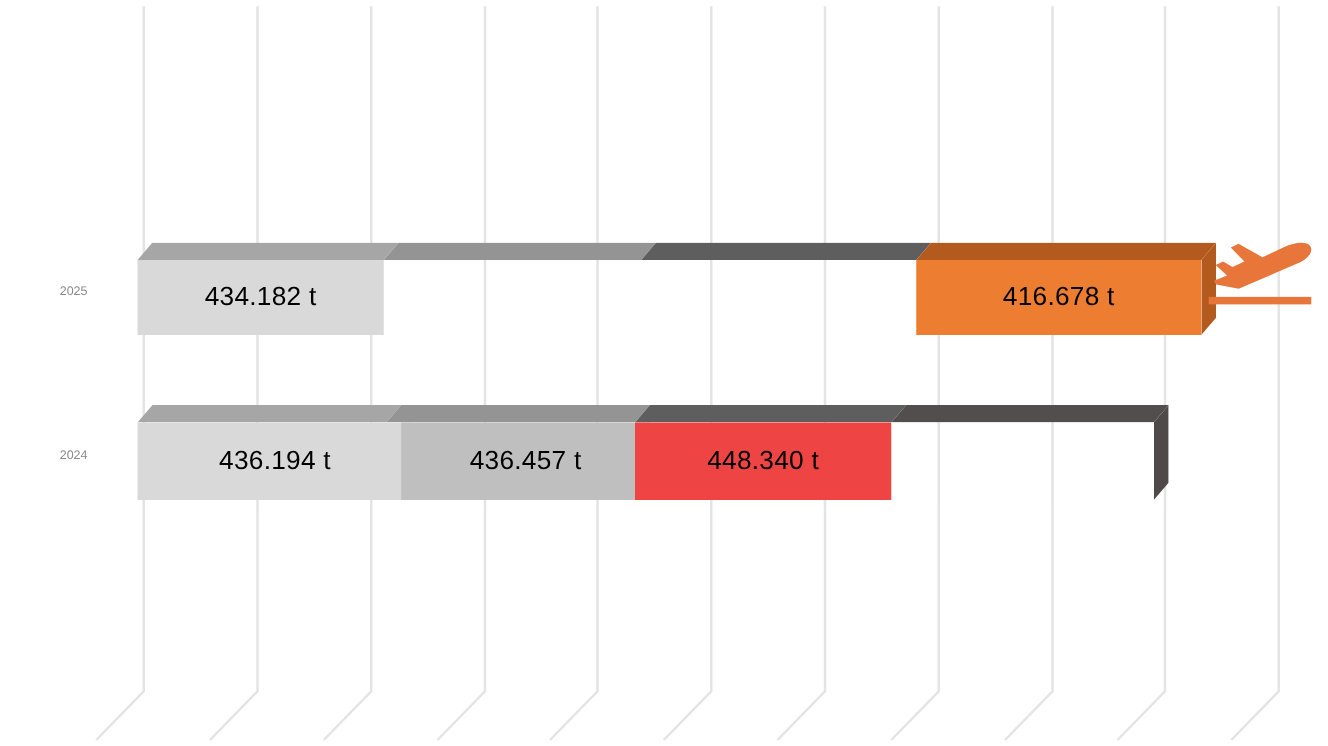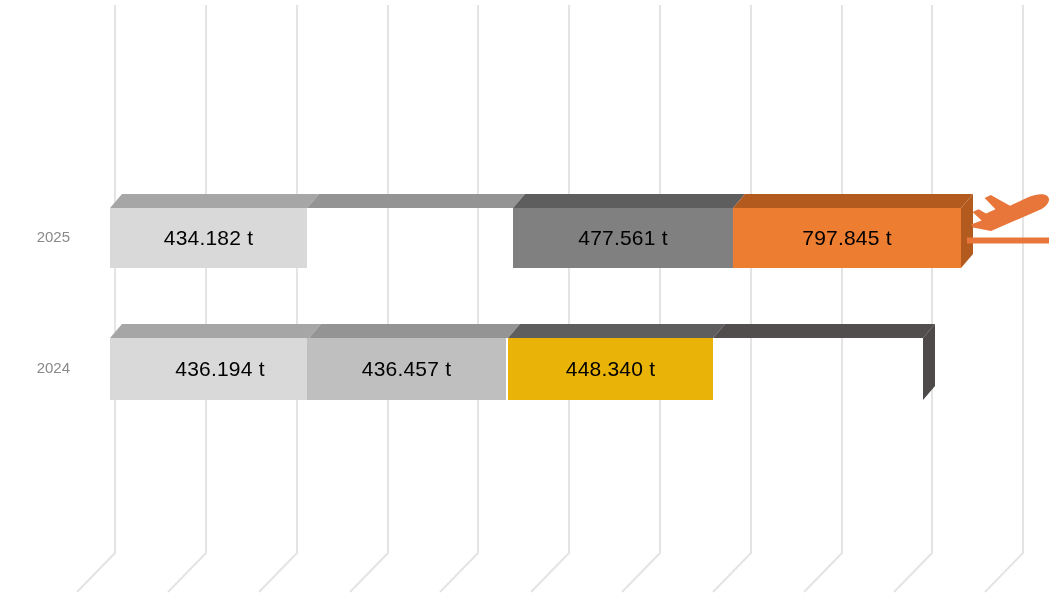--- a/index.html
+++ b/index.html
@@ -71,21 +71,21 @@
     align-items: center;
     justify-content: center;
     font-size: 21px;
     color: #000000;
     white-space: nowrap;
     letter-spacing: 0.2px;
   }
 
   .cat-label {
     position: absolute;
-    font-size: 15px;
+    font-size: 10px;
     color: #898989;
     text-align: right;
     white-space: nowrap;
   }
 
   
   #takeoff-icon {
     position: absolute;
   }
 </style>
@@ -112,41 +112,38 @@
       <div class="cat-label" style="left: 12px; top: 228px; width: 58px;">2025</div>
       <div class="bar-group" style="top: 208px; height: 60px; width: 1062px;">
         <div style="position: absolute; left: 82px; top: -14px; width: 209px; height: 14px; background: rgb(166, 166, 166); clip-path: polygon(5.74163% 0%, 100% 0%, 94.2584% 100%, 0% 100%);"></div>
         <div style="position: absolute; left: 279px; top: -14px; width: 218px; height: 14px; background: rgb(148, 148, 148); clip-path: polygon(5.50459% 0%, 100% 0%, 94.4954% 100%, 0% 100%);"></div>
         <div style="position: absolute; left: 485px; top: -14px; width: 232px; height: 14px; background: rgb(94, 94, 94); clip-path: polygon(5.17241% 0%, 100% 0%, 94.8276% 100%, 0% 100%);"></div>
         <div style="position: absolute; left: 705px; top: -14px; width: 240px; height: 14px; background: rgb(179, 90, 31); clip-path: polygon(5% 0%, 100% 0%, 95% 100%, 0% 100%);"></div>
         <div class="seg-side" style="position: absolute; left: 933px; top: -14px; width: 12px; height: 74px; background: rgb(179, 90, 31); clip-path: polygon(0% 18.9189%, 100% 0%, 100% 81.0811%, 0% 100%);"></div>
         <div class="bar-seg" style="left: 82px; width: 197px; background: rgb(217, 217, 217);">
           <div class="seg-label">434.182 t</div>
         </div>
-        <div class="bar-seg" style="left: 485px; width: 220px; background: rgb(128, 128, 128);">
-          <div class="seg-label">477.561 t</div>
-        </div>
         <div class="bar-seg" style="left: 705px; width: 228px; background: rgb(237, 125, 49);">
-          <div class="seg-label">797.845 t</div>
+          <div class="seg-label">416.678 t</div>
         </div>
       </div>
       <div class="cat-label" style="left: 12px; top: 359px; width: 58px;">2024</div>
       <div class="bar-group" style="top: 338px; height: 62px; width: 1062px;">
         <div style="position: absolute; left: 82px; top: -14px; width: 211px; height: 14px; background: rgb(166, 166, 166); clip-path: polygon(5.6872% 0%, 100% 0%, 94.3128% 100%, 0% 100%);"></div>
         <div style="position: absolute; left: 281px; top: -14px; width: 211px; height: 14px; background: rgb(148, 148, 148); clip-path: polygon(5.6872% 0%, 100% 0%, 94.3128% 100%, 0% 100%);"></div>
         <div style="position: absolute; left: 480px; top: -14px; width: 217px; height: 14px; background: rgb(94, 94, 94); clip-path: polygon(5.52995% 0%, 100% 0%, 94.47% 100%, 0% 100%);"></div>
         <div style="position: absolute; left: 685px; top: -14px; width: 222px; height: 14px; background: rgb(82, 78, 78); clip-path: polygon(5.40541% 0%, 100% 0%, 94.5946% 100%, 0% 100%);"></div>
         <div class="seg-side" style="position: absolute; left: 895px; top: -14px; width: 12px; height: 76px; background: rgb(78, 74, 74); clip-path: polygon(0% 18.4211%, 100% 0%, 100% 81.5789%, 0% 100%);"></div>
         <div class="bar-seg" style="left: 82px; width: 220px; background: rgb(217, 217, 217);">
           <div class="seg-label">436.194 t</div>
         </div>
-        <div class="bar-seg" style="left: 279px; width: 199px; background: rgb(191, 191, 191);">
+        <div class="bar-seg" style="left: 293px; width: 199px; background: rgb(191, 191, 191);">
           <div class="seg-label">436.457 t</div>
         </div>
-        <div class="bar-seg" style="left: 480px; width: 205px; background: #eab308;">
+        <div class="bar-seg" style="left: 480px; width: 205px; background: #ef4444;">
           <div class="seg-label">448.340 t</div>
         </div>
       </div>
     </div>
 
   <svg id="takeoff-icon" viewBox="0 0 86 56" aria-hidden="true" style="left: 965px; top: 190px; width: 86px; height: 56px;">
     <path d="M7.5 22.0 L13.5 19.2 L21.0 23.6 L30.5 19.2 L19.6 8.0 L25.8 5.0 L45.0 15.8
              L62.0 7.8 C70.5 4.0 79.0 3.0 82.6 6.2 C86.0 9.4 83.2 15.6 75.6 19.6
              L26.0 41.0 L8.0 37.6 L6.0 34.6 L16.6 30.4 L7.5 22.0 Z" fill="#E8763A"></path>
     <rect x="2" y="47.5" width="82" height="6" fill="#E8763A"></rect>

